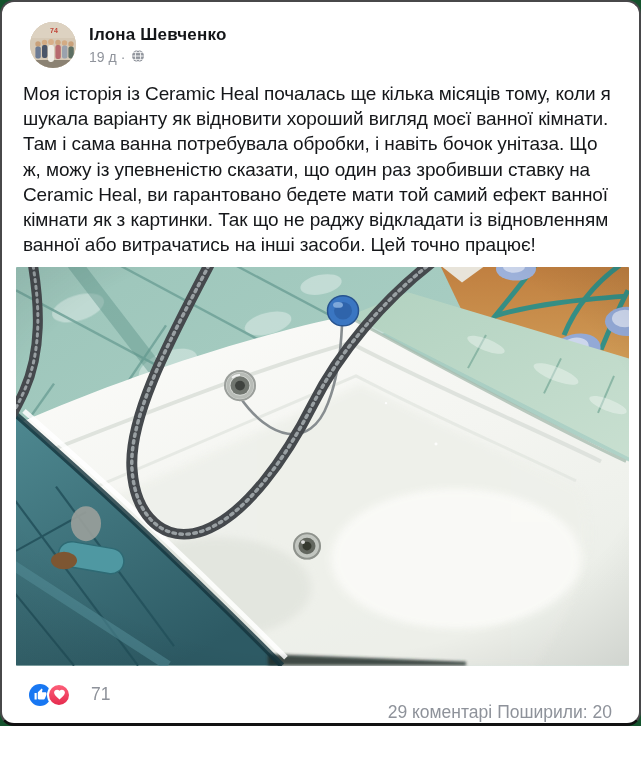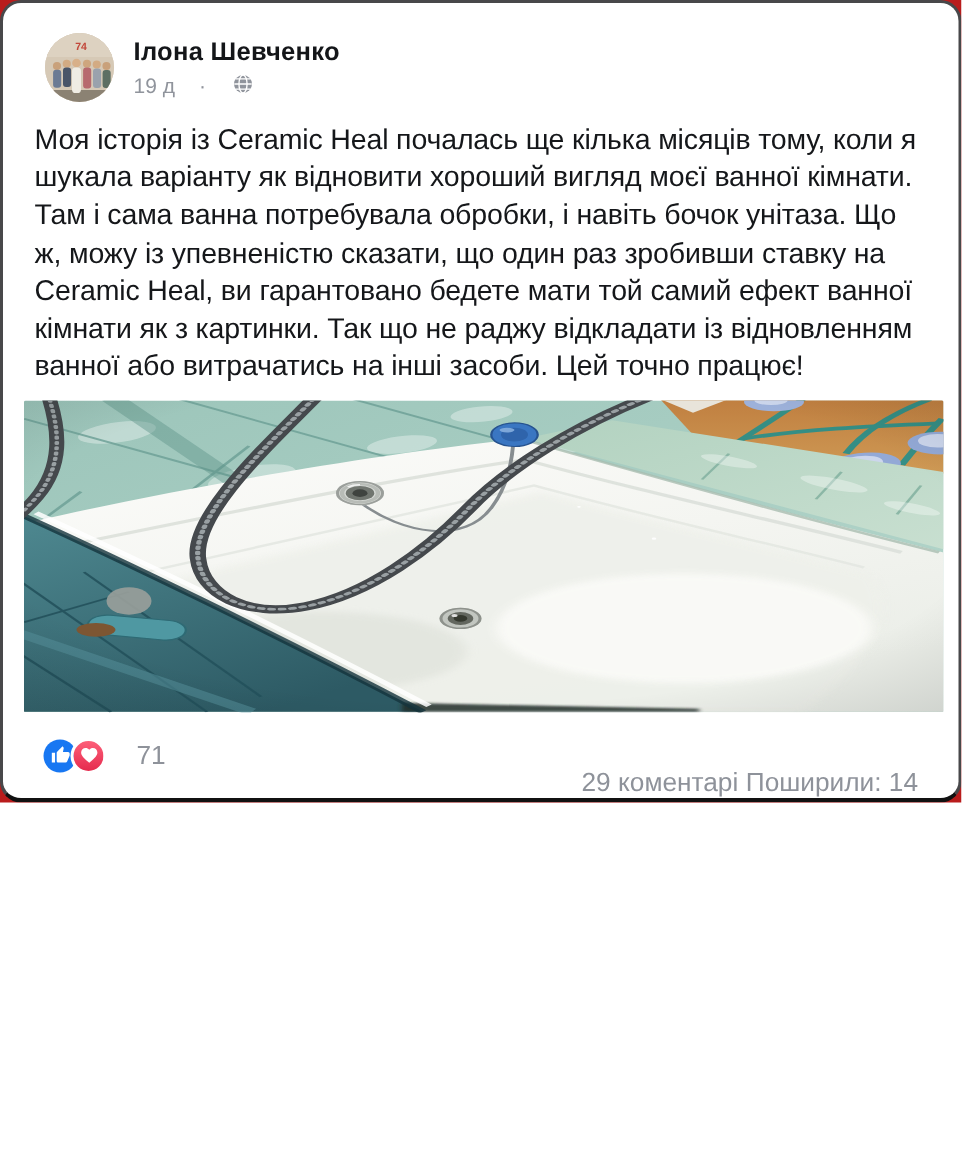--- a/index.html
+++ b/index.html
@@ -1,31 +1,31 @@
 <!DOCTYPE html>
 <html><head>
 <meta charset="utf-8">
 <style>
   html,body{margin:0;padding:0;}
   body{
     width:641px;height:768px;background:#ffffff;
     font-family:"Liberation Sans", sans-serif;
     position:relative;overflow:hidden;
   }
-  .frame{position:absolute;left:0;top:0;width:641px;height:535px;background:#b91c1c;}
+  .frame{position:absolute;left:0;top:0;width:641px;height:726px;background:#14532d;}
   .card{
     position:absolute;left:0;top:0;right:0;bottom:0;background:#fff;
     border:2px solid #48484a;border-bottom:3px solid #111;
     border-radius:14px;overflow:hidden;display:flex;flex-direction:column;
   }
   .post-header{display:flex;align-items:flex-start;padding:20px 28px 0 28px;}
   .avatar{width:46px;height:46px;border-radius:50%;overflow:hidden;flex:0 0 auto;background:#d3c6b4;}
   .head-meta{margin-left:13px;padding-top:3px;}
   .author{font-size:17px;font-weight:bold;color:#141619;letter-spacing:.2px;line-height:1.15;}
-  .sub-row{display:flex;align-items:center;gap:16px;margin-top:4px;color:#90949c;font-size:14px;}
+  .sub-row{display:flex;align-items:center;gap:4px;margin-top:4px;color:#90949c;font-size:14px;}
   .globe{display:inline-block;margin-left:2px;}
   .post-body{
     padding:13px 27px 0 21px;font-size:19px;line-height:25.2px;color:#15171a;
     letter-spacing:-0.1px;
   }
   .post-photo{margin:10px 14px 0 14px;width:613px;height:410px;display:block;border-radius:1px;}
   .post-footer{
     flex:1;display:flex;align-items:center;justify-content:space-between;
     padding:0 27px;color:#8e929a;font-size:17px;
   }
@@ -254,18 +254,18 @@
         </span>
         <span class="rx love">
           <svg width="13" height="13" viewBox="0 0 24 24">
             <path fill="#fff" d="M12 21.35l-1.45-1.32C5.4 15.36 2 12.28 2 8.5 2 5.42 4.42 3 7.5 3c1.74 0 3.41.81 4.5 2.09C13.09 3.81 14.76 3 16.5 3 19.58 3 22 5.42 22 8.5c0 3.78-3.4 6.86-8.55 11.54L12 21.35z"></path>
           </svg>
         </span>
         <span class="rx-count">71</span>
       </div>
       <div class="footer-right">
         <span>29 коментарі</span>
-        <span>Поширили: 14</span>
+        <span>Поширили: 20</span>
       </div>
     </div>
 
   </div>
 </div>
 
 </body></html>

